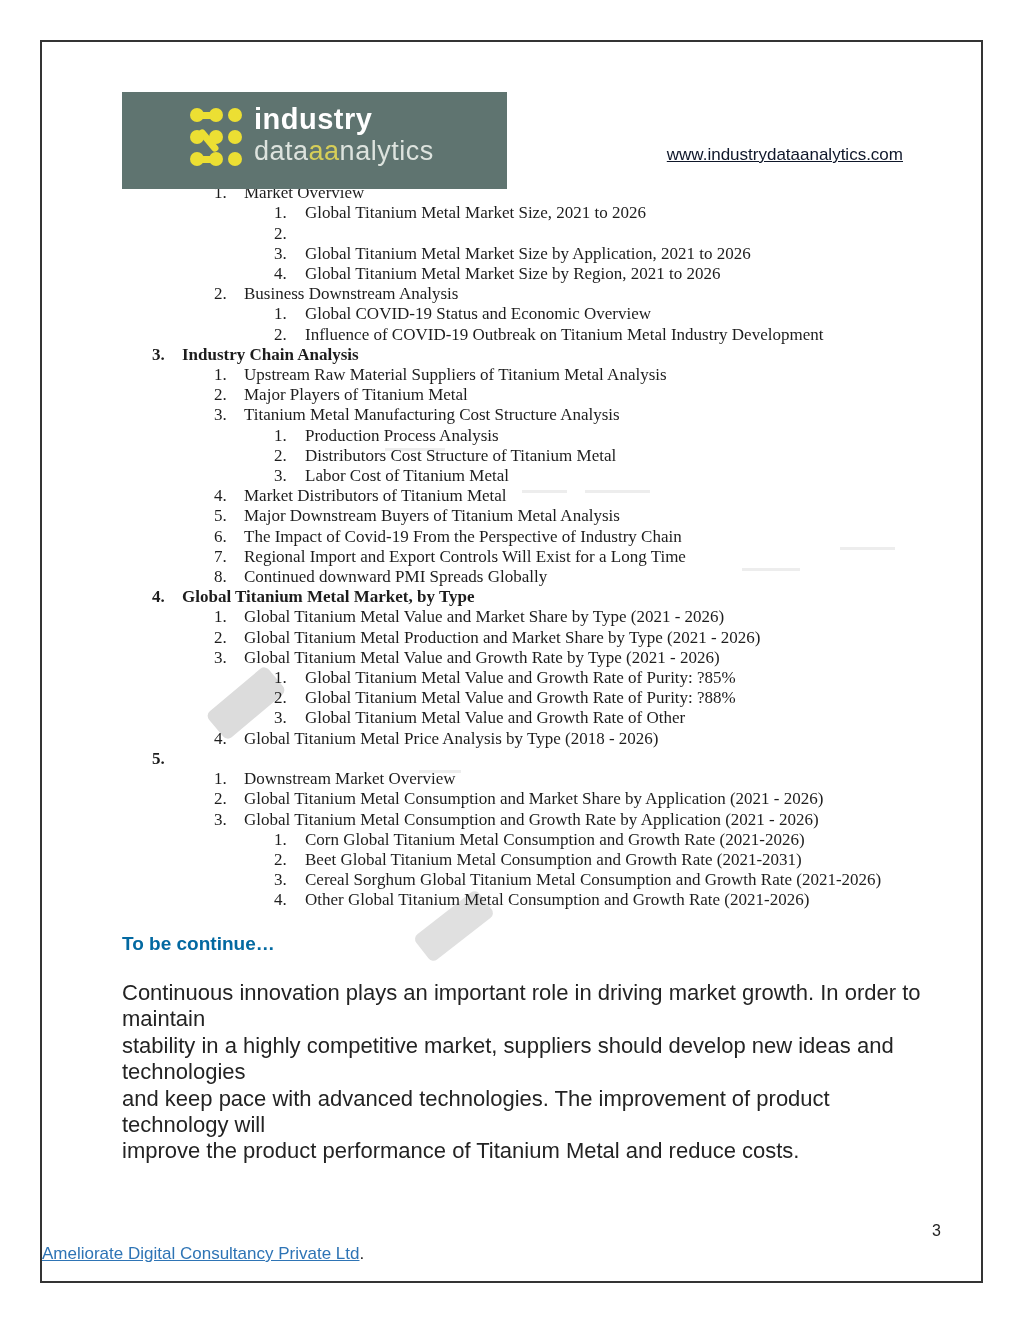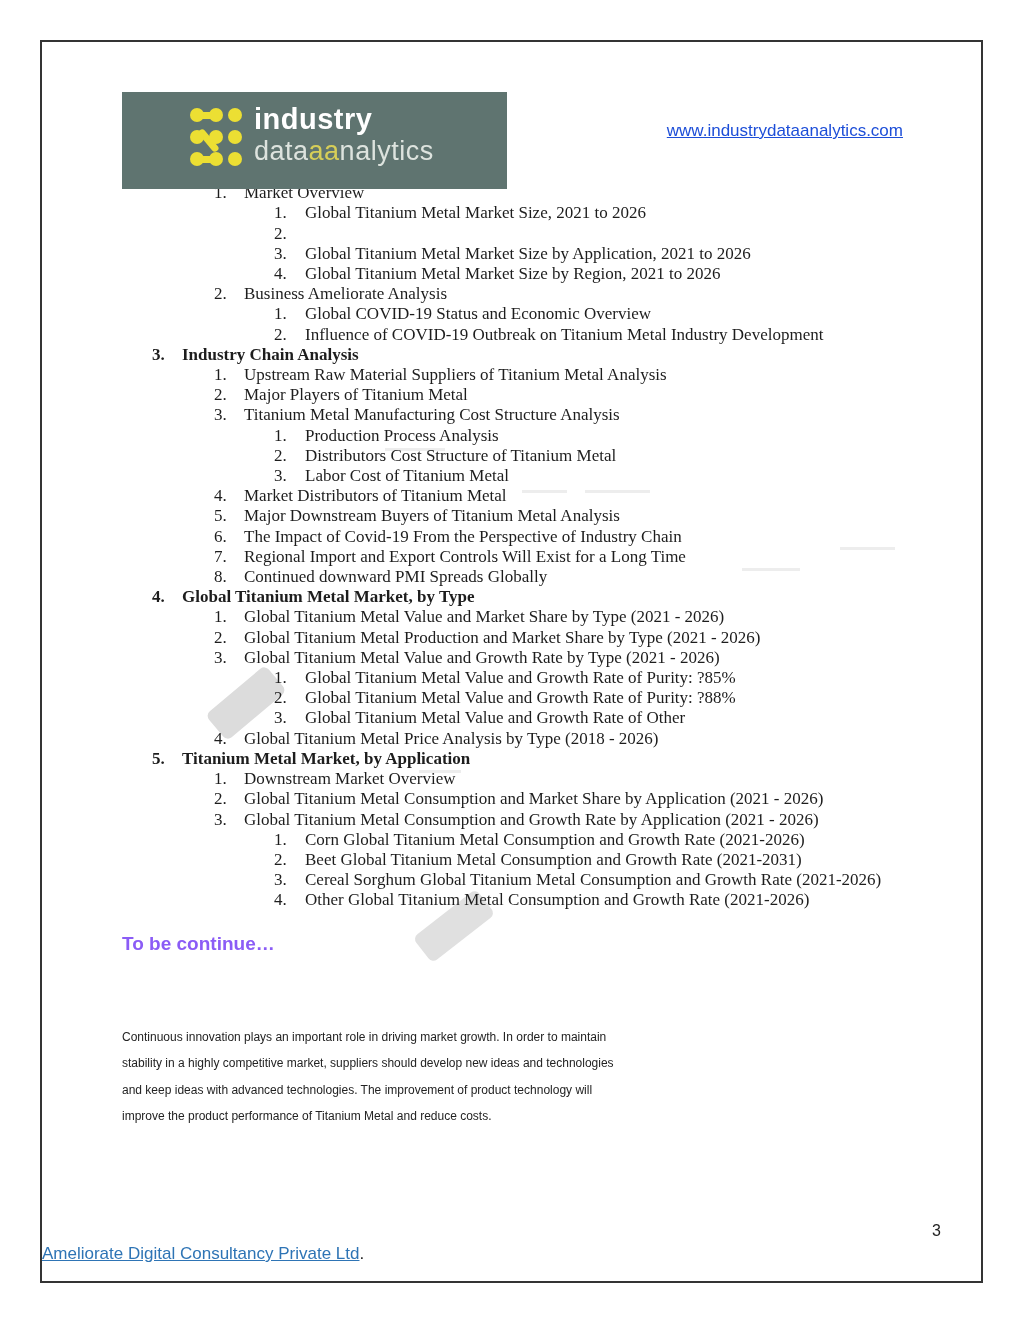--- a/index.html
+++ b/index.html
@@ -11,37 +11,37 @@
   
   .logo{position:absolute;left:80px;top:20px;width:385px;height:97px;background:#5f7470;z-index:2;margin-top:30px;}
   .dotgrid{position:absolute;left:68px;top:16px;width:60px;height:66px;}
   .dot{position:absolute;width:14px;height:14px;border-radius:50%;background:#ecdf33;}
   .conn{position:absolute;height:7px;background:#ecdf33;border-radius:4px;}
   .logo-text{position:absolute;left:132px;top:13px;line-height:1;}
   .logo-line1{font-size:29px;font-weight:bold;color:#ffffff;letter-spacing:.5px;}
   .logo-line2{font-size:27px;font-weight:normal;color:#dde3de;letter-spacing:.5px;margin-top:4px;}
   .logo-aa{color:#d6ce58;}
   
-  .site-link{position:absolute;top:79px;right:78px;font-size:17px;color:#1d4ed8;text-decoration:underline;z-index:2;}
+  .site-link{position:absolute;top:103px;right:78px;font-size:17px;color:#0f172a;text-decoration:underline;z-index:2;}
   
   .toc{position:absolute;left:0;top:121px;width:100%;z-index:1;font-family:"Liberation Serif",serif;color:#1d1d1d;}
   .toc-row{display:flex;line-height:20.2px;font-size:17px;}
   .toc-row.bold{font-weight:bold;}
   .toc-row .num{flex:0 0 auto;}
   .lvl1 .num{margin-left:110px;width:30px;}
   .lvl2 .num{margin-left:172px;width:30px;}
   .lvl3 .num{margin-left:232px;width:31px;}
   
   .wm{position:absolute;background:#dcdcdc;border-radius:6px;z-index:0;}
   .wm1{left:165px;top:644px;width:78px;height:34px;transform:rotate(-40deg);}
   .wm2{left:372px;top:868px;width:80px;height:32px;transform:rotate(-38deg);background:#e0e0e0;}
   .wmline{position:absolute;height:3px;background:#ededed;z-index:0;}
   
-  .tbc{position:absolute;left:80px;top:891px;font-size:19px;font-weight:600;color:#8b5cf6;z-index:1;}
-  .para{position:absolute;left:80px;top:938px;width:810px;font-size:12px;line-height:26.4px;color:#232323;z-index:1;margin-top:44px;}
+  .tbc{position:absolute;left:80px;top:891px;font-size:19px;font-weight:600;color:#0369a1;z-index:1;}
+  .para{position:absolute;left:80px;top:938px;width:810px;font-size:22px;line-height:26.4px;color:#232323;z-index:1;}
   
   .page-num{position:absolute;top:1180px;right:40px;font-size:16px;color:#1f1f1f;z-index:1;}
   .footer{position:absolute;left:0;top:1202px;width:100%;text-align:left;font-size:17px;z-index:1;color:#1f1f1f;}
   .footer a{color:#2e74b5;text-decoration:underline;}
 </style>
 </head>
 <body>
 
 <div class="page">
 
@@ -96,21 +96,21 @@
       <div class="toc-row lvl3">
         <span class="num">3.</span>
         <span class="txt">Global Titanium Metal Market Size by Application, 2021 to 2026</span>
       </div>
       <div class="toc-row lvl3">
         <span class="num">4.</span>
         <span class="txt">Global Titanium Metal Market Size by Region, 2021 to 2026</span>
       </div>
       <div class="toc-row lvl2">
         <span class="num">2.</span>
-        <span class="txt">Business Ameliorate Analysis</span>
+        <span class="txt">Business Downstream Analysis</span>
       </div>
       <div class="toc-row lvl3">
         <span class="num">1.</span>
         <span class="txt">Global COVID-19 Status and Economic Overview</span>
       </div>
       <div class="toc-row lvl3">
         <span class="num">2.</span>
         <span class="txt">Influence of COVID-19 Outbreak on Titanium Metal Industry Development</span>
       </div>
       <div class="toc-row lvl1 bold">
@@ -188,21 +188,20 @@
       <div class="toc-row lvl3">
         <span class="num">3.</span>
         <span class="txt">Global Titanium Metal Value and Growth Rate of Other</span>
       </div>
       <div class="toc-row lvl2">
         <span class="num">4.</span>
         <span class="txt">Global Titanium Metal Price Analysis by Type (2018 - 2026)</span>
       </div>
       <div class="toc-row lvl1 bold">
         <span class="num">5.</span>
-        <span class="txt">Titanium Metal Market, by Application</span>
       </div>
       <div class="toc-row lvl2">
         <span class="num">1.</span>
         <span class="txt">Downstream Market Overview</span>
       </div>
       <div class="toc-row lvl2">
         <span class="num">2.</span>
         <span class="txt">Global Titanium Metal Consumption and Market Share by Application (2021 - 2026)</span>
       </div>
       <div class="toc-row lvl2">
@@ -224,20 +223,20 @@
       <div class="toc-row lvl3">
         <span class="num">4.</span>
         <span class="txt">Other Global Titanium Metal Consumption and Growth Rate (2021-2026)</span>
       </div>
     </div>
 
   <div class="tbc">To be continue…</div>
   <div class="para">
       <div>Continuous innovation plays an important role in driving market growth. In order to maintain</div>
       <div>stability in a highly competitive market, suppliers should develop new ideas and technologies</div>
-      <div>and keep ideas with advanced technologies. The improvement of product technology will</div>
+      <div>and keep pace with advanced technologies. The improvement of product technology will</div>
       <div>improve the product performance of Titanium Metal and reduce costs.</div>
     </div>
 
   <div class="page-num">3</div>
   <div class="footer"><a href="#">Ameliorate Digital Consultancy Private Ltd</a><span>.</span></div>
 
 </div>
 
 </body></html>

